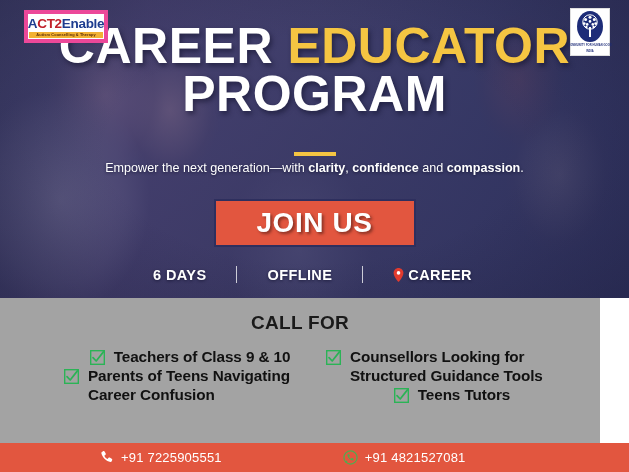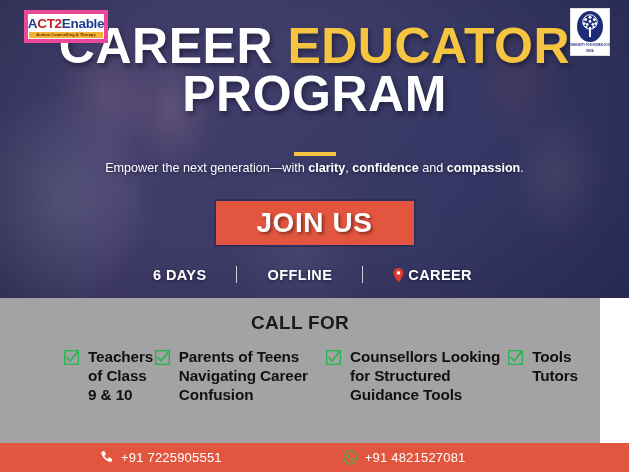--- a/index.html
+++ b/index.html
@@ -234,21 +234,21 @@
     font-size:19px;
     font-weight:bold;
     letter-spacing:.3px;
     padding-top:14px;
   }
   .lists{
     display:flex;
     padding:14px 22px 0 22px;
     box-sizing:border-box;
   }
-  .col{flex:1;display:flex;}
+  .col{flex:1;display:flex;flex-direction:column;align-items:center;}
   .col-left{padding-left:42px;}
   .col-right{padding-left:10px;}
   .item{
     display:flex;
     align-items:flex-start;
     gap:9px;
   }
   .check{
     flex:0 0 auto;
     width:15px;height:15px;
@@ -402,21 +402,21 @@
           <span class="item-text">Counsellors Looking for Structured Guidance Tools</span>
         </div>
 
         <div class="item">
           <span class="check">
             <svg width="15" height="15" viewBox="0 0 15 15" aria-hidden="true">
               <rect x="0.7" y="0.7" width="13.6" height="13.6" fill="none" stroke="#2bb356" stroke-width="1.4"></rect>
               <path d="M3 7.6 L6.2 11 L13.6 1.6" fill="none" stroke="#2bb356" stroke-width="1.7" stroke-linecap="round" stroke-linejoin="round"></path>
             </svg>
           </span>
-          <span class="item-text">Tools Tutors</span>
+          <span class="item-text">Teens Tutors</span>
         </div>
 
       </div>
     </div>
   </div>
 
   <div class="footer">
     <div class="foot-item foot-phone">
       <span class="foot-icon">
         <svg width="15" height="15" viewBox="0 0 15 15" aria-hidden="true">

